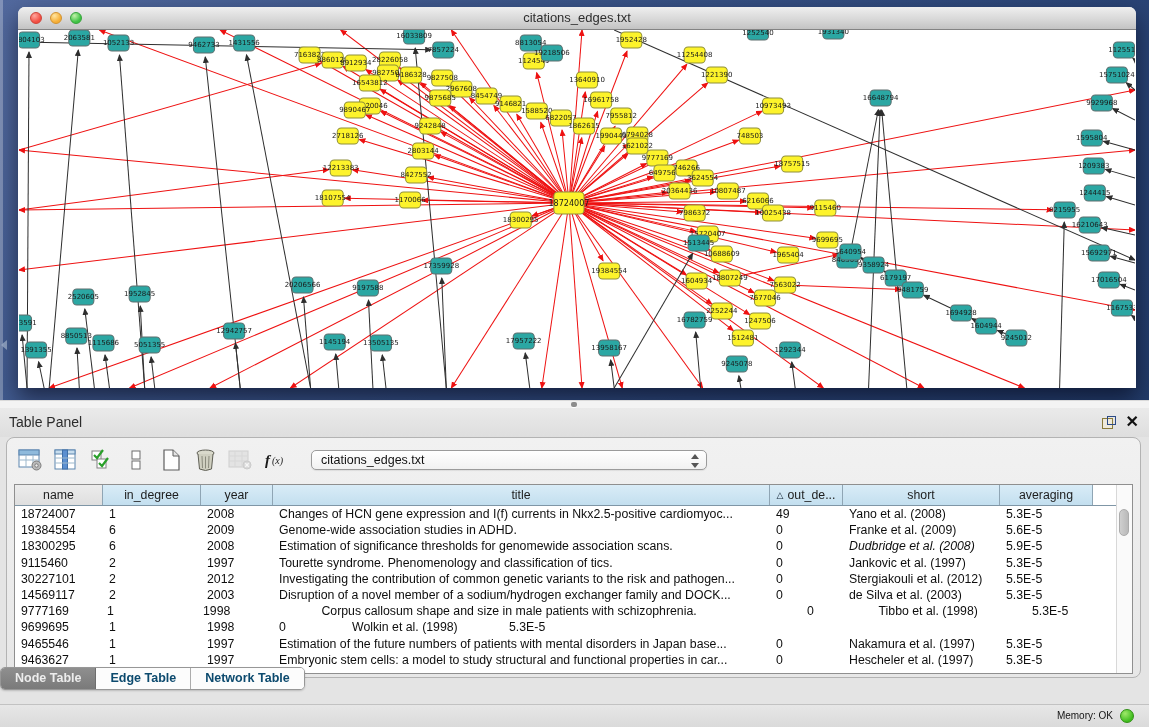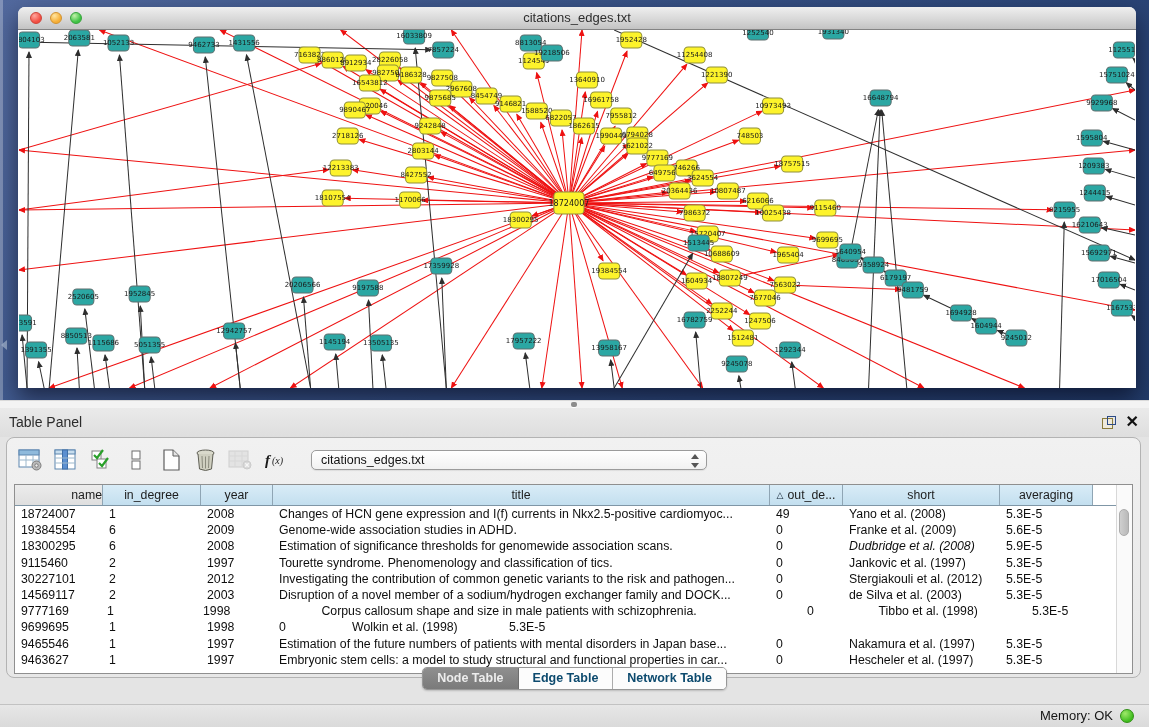--- a/index.html
+++ b/index.html
@@ -57,29 +57,29 @@
     font-size:12.3px;color:#1D1D1D;white-space:nowrap;overflow:hidden;}
   .th.gray{background:linear-gradient(#ECECEC,#DFDFDF);}
   .th .sort{font-size:9px;margin-right:4px;color:#123;}
   .th.filler{background:#fff;border-right:none;flex:1;}
   .tbody{position:relative;}
   .trow{display:flex;height:16.2px;margin-right:15px;align-items:center;}
   .td{box-sizing:border-box;padding-left:6px;font-size:12.3px;color:#0E0E0E;white-space:nowrap;overflow:hidden;}
   .vscroll{position:absolute;top:0;right:0;width:15px;bottom:0;background:#FAFAFA;border-left:1px solid #D8D8D8;}
   .vthumb{position:absolute;top:24px;left:2px;width:10px;height:27px;background:linear-gradient(90deg,#CFCFCF,#B9B9B9);border-radius:6px;border:1px solid #ABABAB;box-sizing:border-box;}
 
-  .tabs-row{position:absolute;top:667px;left:0;width:1149px;display:flex;justify-content:center;z-index:5;}
+  .tabs-row{position:absolute;top:667px;left:0;width:1149px;display:flex;z-index:5;}
   .tabgroup{display:flex;height:21px;border:1px solid #979797;border-radius:5px;overflow:hidden;
     background:#FCFCFC;box-shadow:0 1px 2px rgba(0,0,0,.18);}
   .tab{padding:0 14px;line-height:21px;font-size:12.5px;font-weight:bold;color:#0c4a6e;border-right:1px solid #ACACAC;background:#FCFCFC;}
   .tab:last-child{border-right:none;}
   .tab.selected{background:linear-gradient(#8F8F8F,#7A7A7A);color:#EDEDED;border-right:1px solid #6E6E6E;}
 
   .footer{position:absolute;bottom:0;left:0;width:1149px;height:22px;background:linear-gradient(#E7E7E7,#DADADA);border-top:1px solid #C2C2C2;}
-  .memory-label{position:absolute;right:36px;top:0;font-size:13px;line-height:22px;color:#151515;text-align:right;}
+  .memory-label{position:absolute;right:36px;top:0;font-size:10px;line-height:22px;color:#151515;text-align:right;}
   .memory-dot{position:absolute;right:15px;top:4px;width:14px;height:14px;border-radius:50%;box-sizing:border-box;
     background:radial-gradient(circle at 35% 30%,#9FE96A,#3FBC1E 70%);border:1px solid #2F8F13;}
 </style>
 </head>
 <body>
 
 <div id="root">
 
   <div class="network-bg">
     <div class="edge-light"></div>
@@ -538,21 +538,21 @@
             <text x="9" y="14" font-family="Liberation Serif, serif" font-style="italic" font-size="10" fill="#1A1A1A">(x)</text>
           </svg>
         </span>
         <div class="combo"><span>citations_edges.txt</span><span class="steppers">
             <span class="up"></span>
             <span class="down"></span>
           </span></div>
       </div>
     <div class="table-wrap">
       <div class="thead" id="thead">
-          <div class="th gray" style="width: 88px; justify-content: flex-end;">
+          <div class="th gray" style="width: 88px;">
             <span>name</span>
           </div>
           <div class="th" style="width: 98px;">
             <span>in_degree</span>
           </div>
           <div class="th" style="width: 72px;">
             <span>year</span>
           </div>
           <div class="th" style="width: 497px;">
             <span>title</span>

